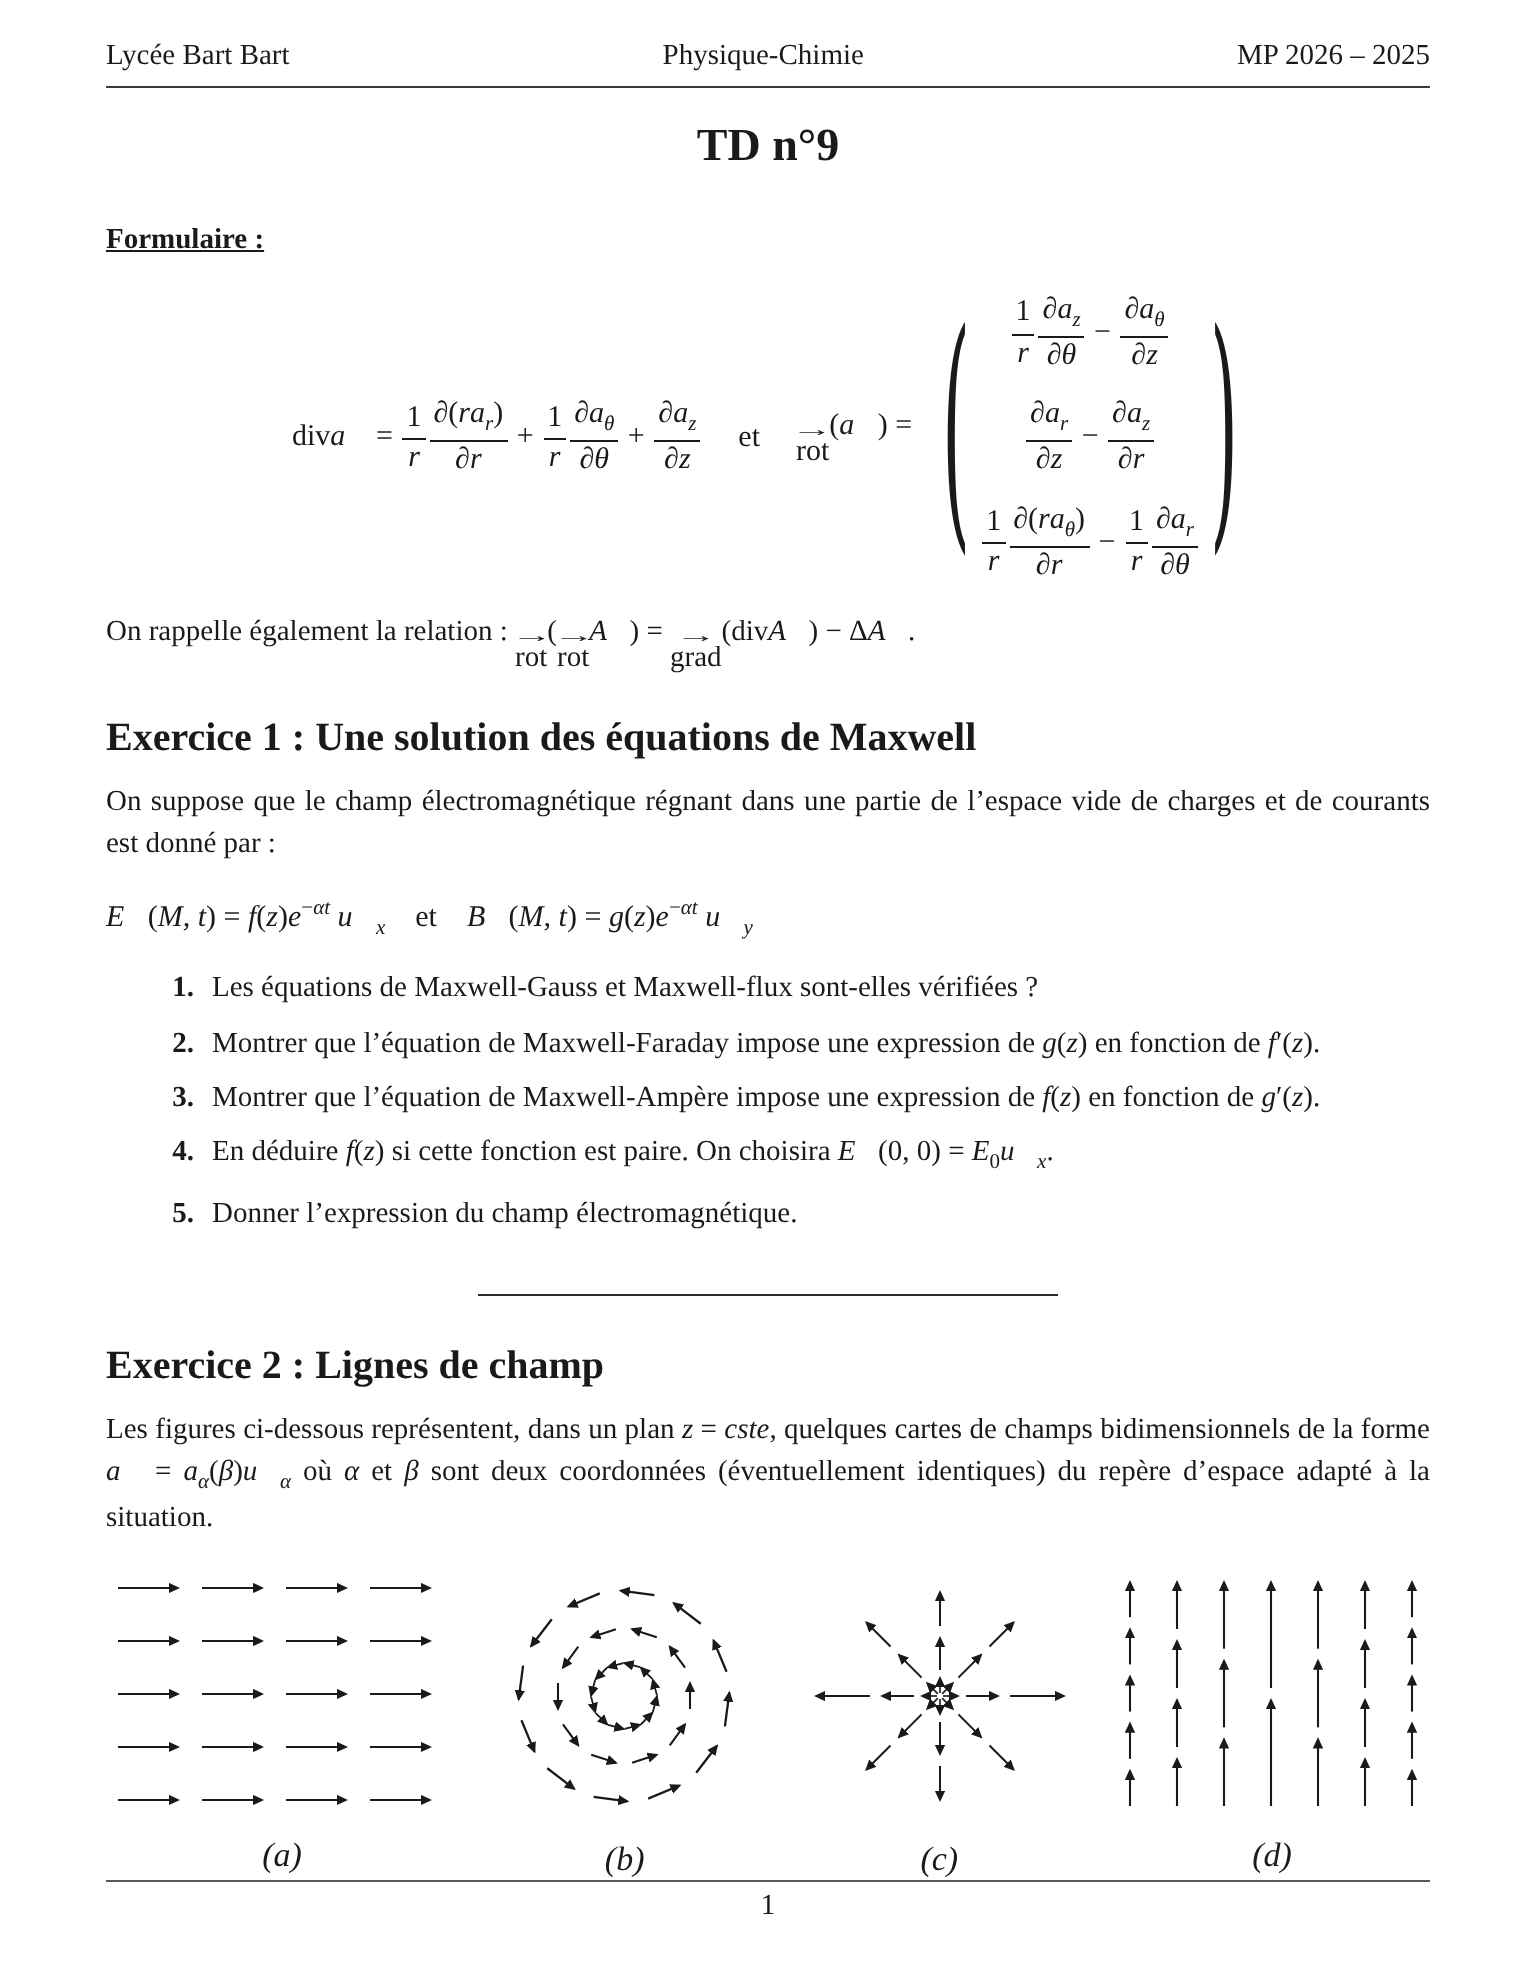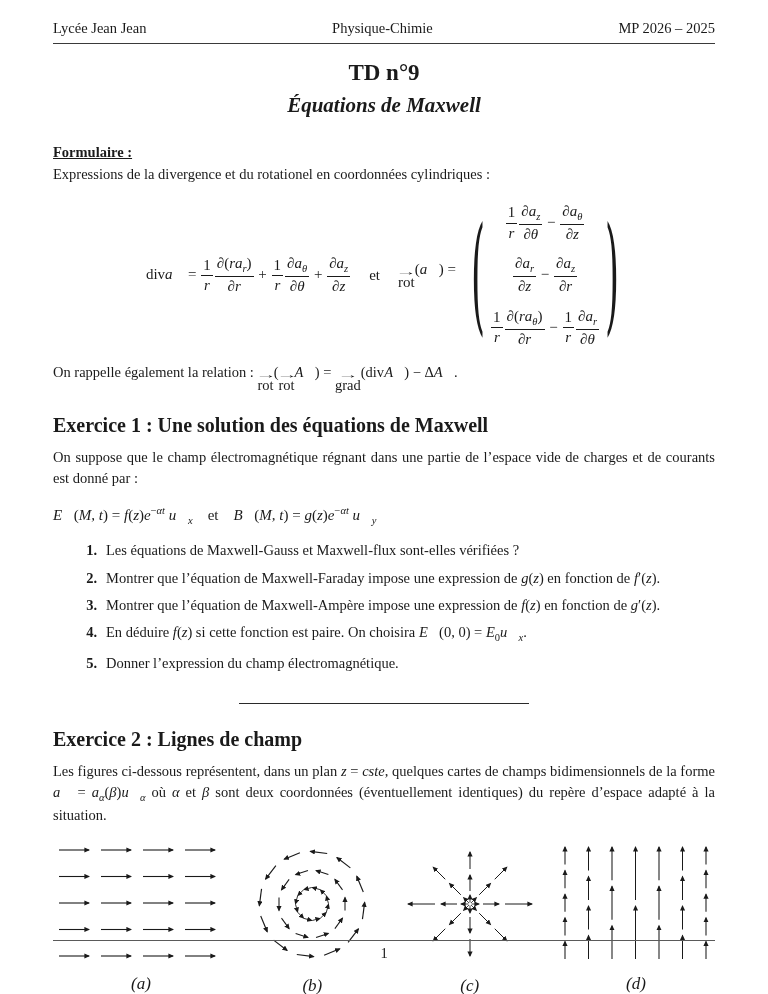--- a/index.html
+++ b/index.html
@@ -52,33 +52,31 @@
   
   .footer{position:absolute;left:53px;right:53px;top:940px;
           border-top:1.6px solid #5a5a5a;text-align:center;padding-top:4px;font-size:14.5px;}
 </style>
 </head>
 <body>
 
 <div class="page">
 
   <div class="hdr">
-    <span>Lycée Jean Jean</span>
+    <span>Lycée Bart Bart</span>
     <span>Physique-Chimie</span>
     <span>MP 2026 – 2025</span>
   </div>
   <div class="hrule"></div>
 
   <div class="title">
     <div class="t1">TD n°9</div>
-    <div class="t2">Équations de Maxwell</div>
   </div>
 
   <div class="formlabel">Formulaire :</div>
-  <p>Expressions de la divergence et du rotationel en coordonnées cylindriques :</p>
 
   <div class="eqline">
     <span>div<i>a⃗</i> = <span class="frac">
           <span class="num">1</span>
           <span class="den"><i>r</i></span>
         </span><span class="frac">
           <span class="num">∂(<i>ra<sub>r</sub></i>)</span>
           <span class="den">∂<i>r</i></span>
         </span> + <span class="frac">
           <span class="num">1</span>

